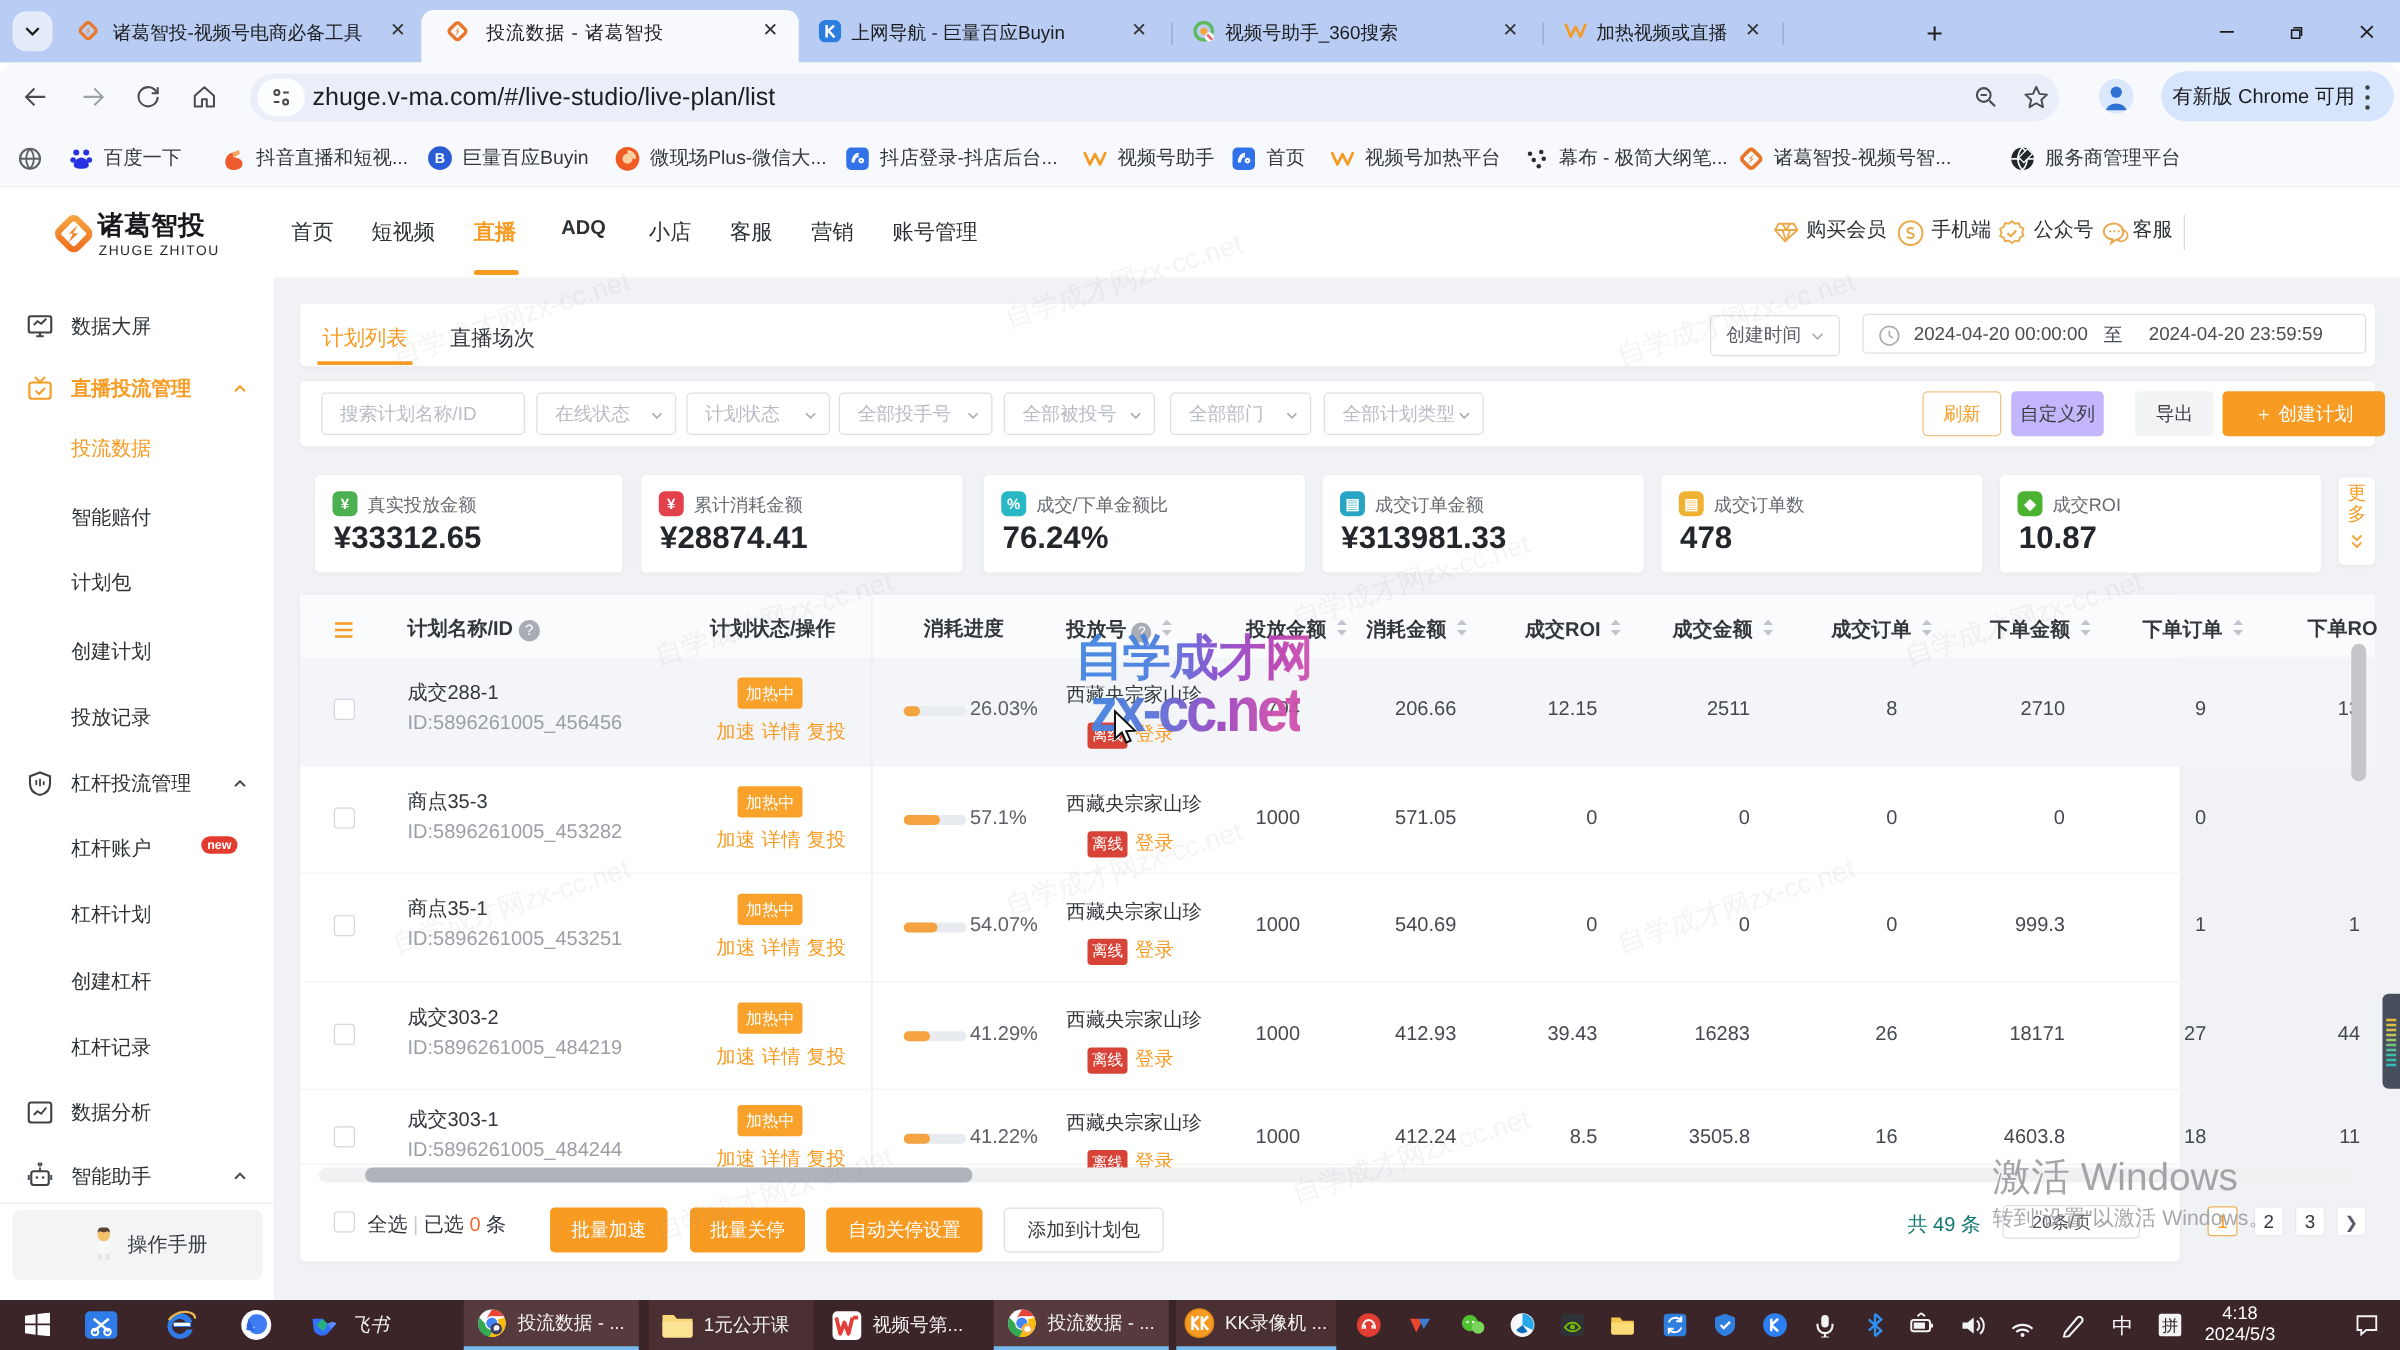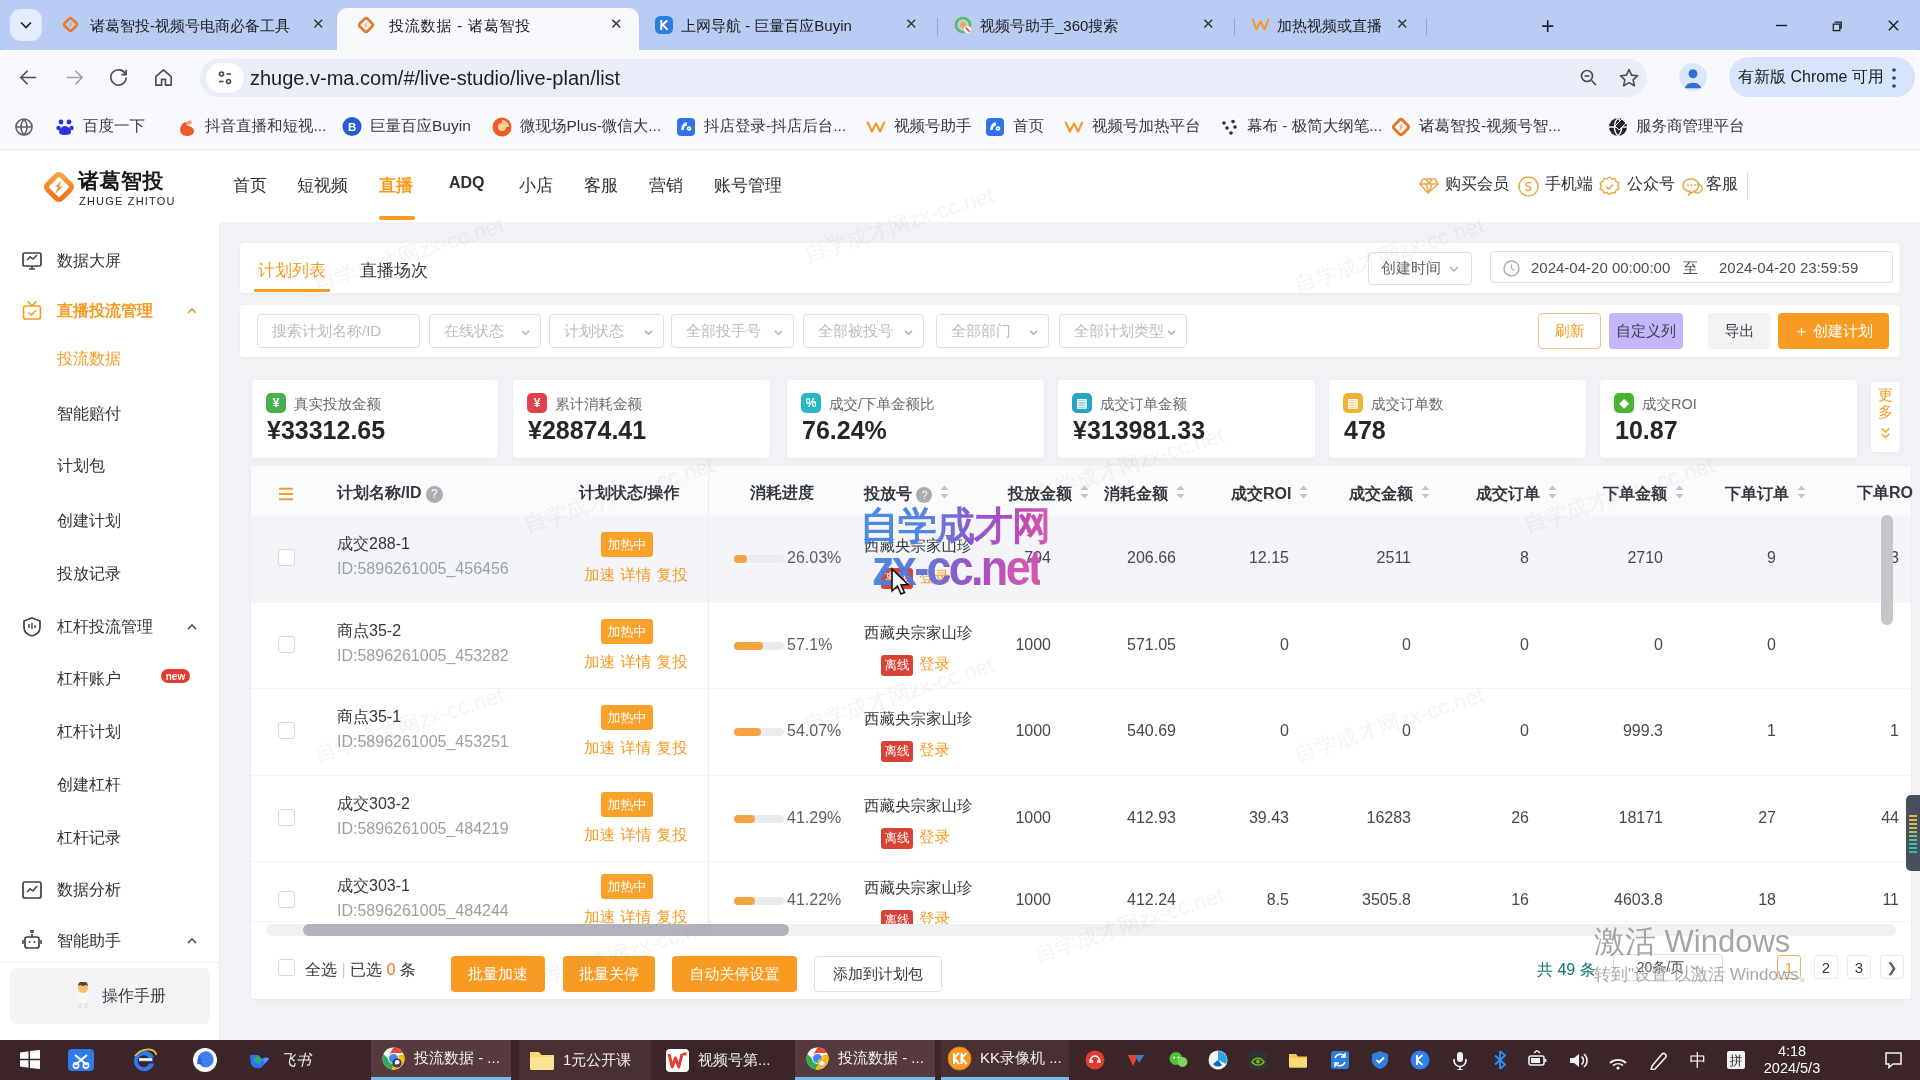--- a/index.html
+++ b/index.html
@@ -434,21 +434,21 @@
           </svg></div>
     <div class="input" style="left:696px;top:9px;width:113px;">全部部门<svg class="dn" width="10" height="10" viewBox="0 0 10 10">
             <path d="M1 3 L5 7 L9 3" stroke="#a8abb2" stroke-width="1.4" fill="none"></path>
           </svg></div>
     <div class="input" style="left:819px;top:9px;width:128px;">全部计划类型<svg class="dn" width="10" height="10" viewBox="0 0 10 10">
             <path d="M1 3 L5 7 L9 3" stroke="#a8abb2" stroke-width="1.4" fill="none"></path>
           </svg></div>
     <div class="btn" style="left:1298px;top:8px;width:63px;border:1px solid #f0c284;color:#f79b22;background:#fff;">刷新</div>
     <div class="btn" style="left:1369px;top:8px;width:74px;background:#c4b5fd;color:#3a3e42;">自定义列</div>
     <div class="btn" style="left:1468px;top:8px;width:63px;background:#f2f3f5;color:#3a3e42;">导出</div>
-    <div class="btn" style="left:1538px;top:8px;width:111px;background:#f79b22;color:#fff;">＋ 创建计划</div>
+    <div class="btn" style="left:1538px;top:8px;width:130px;background:#f79b22;color:#fff;">＋ 创建计划</div>
   </div>
 
   <div class="stat" style="left:252px;width:246px;">
     <span class="sic" style="background:#4caf50;">¥</span>
         <span class="slb">真实投放金额</span>
     <div class="sv">¥33312.65</div>
   </div>
   <div class="stat" style="left:513px;width:257px;">
     <span class="sic" style="background:#e2414b;">¥</span>
         <span class="slb">累计消耗金额</span>
@@ -474,21 +474,21 @@
         <span class="slb">成交ROI</span>
     <div class="sv">10.87</div>
   </div>
   <div style="position:absolute;left:1871px;top:232px;width:29px;height:70px;background:#fff;border-radius:4px;box-shadow:0 1px 4px rgba(0,0,0,0.045);">
     <div style="position:absolute;left:7px;top:4px;font-size:15px;color:#f79b22;line-height:17px;">更<br>多</div>
     <svg style="position:absolute;left:8px;top:44px;" width="13" height="14" viewBox="0 0 14 14">
           <path d="M3 2 l4 4 4-4 M3 8 l4 4 4-4" stroke="#f7a83c" stroke-width="1.7" fill="none"></path>
         </svg>
   </div>
 
-  <div class="card" style="left:240px;top:316px;width:1660px;height:533px;margin-left:11px;">
+  <div class="card" style="left:240px;top:326px;width:1504px;height:533px;">
 
     <div style="position:absolute;left:0;top:0;width:1660px;height:50px;background:#fafbfc;">
       <svg style="position:absolute;left:26px;top:21px;" width="18" height="14" viewBox="0 0 18 16">
             <path d="M1 2 h16 M1 8 h16 M1 14 h16" stroke="#f79b22" stroke-width="2.2"></path>
           </svg>
       <div class="th" style="left:86px;">计划名称/ID <span style="display:inline-block;width:17px;height:17px;border-radius:9px;background:#a9adb3;color:#fff;font-size:12px;text-align:center;line-height:17px;font-weight:normal;">?</span></div>
       <div class="th" style="left:328px;">计划状态/操作</div>
       <div class="th" style="left:499px;">消耗进度</div>
       <div class="th" style="left:613px;">投放号 <span style="display:inline-block;width:16px;height:16px;border-radius:8px;background:#a9adb3;color:#fff;font-size:11px;text-align:center;line-height:16px;font-weight:normal;">?</span><svg width="11" height="19" viewBox="0 0 11 19" style="margin-left:7px;vertical-align:-3px;">
               <path d="M1.5 7 L5.5 2.5 L9.5 7 Z" fill="#c0c4cc"></path>
@@ -543,21 +543,21 @@
             <div class="num" style="left:815px;top:33px">206.66</div>
             <div class="num" style="left:928px;top:33px">12.15</div>
             <div class="num" style="left:1050px;top:33px">2511</div>
             <div class="num" style="left:1168px;top:33px">8</div>
             <div class="num" style="left:1302px;top:33px">2710</div>
             <div class="num" style="left:1415px;top:33px">9</div>
             <div class="num" style="left:1538px;top:33px">13</div>
           </div>
           <div class="trow" style="top: 137px; height: 86px;">
     <div style="position:absolute;left:27px;top:33px;width:17px;height:17px;border:1px solid #d4d7dd;border-radius:3px;background:#fff;"></div>
-    <div class="cname" style="top:18px">商点35-2</div>
+    <div class="cname" style="top:18px">商点35-3</div>
     <div class="cid" style="top:44px">ID:5896261005_453282</div>
     <div class="badge" style="top:16px">加热中</div>
     <div class="ops" style="top:49px">加速 详情 复投</div>
     <div class="pbar" style="top:39px">
               <i style="width:29px"></i>
             </div>
     <div class="ppct" style="top:33px">57.1%</div>
     <div class="acct" style="top:20px">西藏央宗家山珍</div>
     <div class="offl" style="top:52px">离线</div>
     <div class="login" style="top:51px">登录</div>

